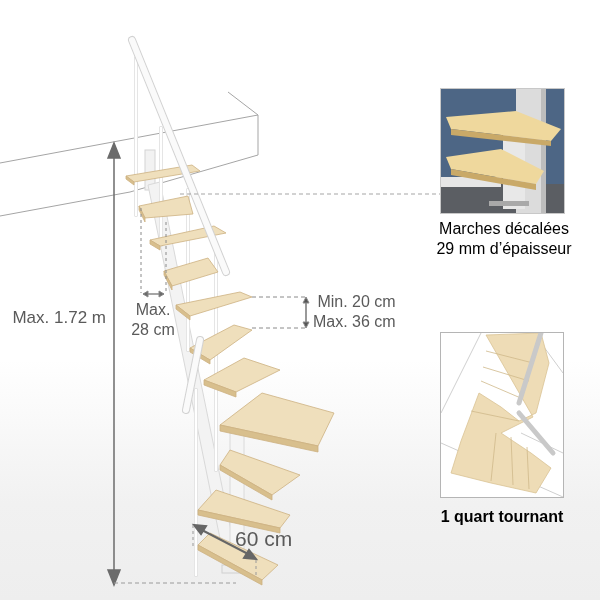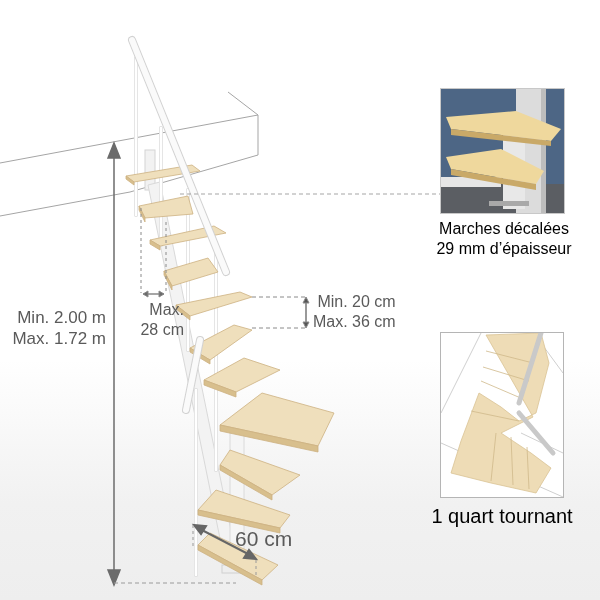--- a/index.html
+++ b/index.html
@@ -13,21 +13,21 @@
     .floor-shade {
       position: absolute; left: 0; top: 360px; width: 600px; height: 240px;
       background: linear-gradient(180deg, rgba(255,255,255,0) 0%, #f1f1f1 60%, #eeeeee 100%);
     }
     svg.main { position: absolute; left: 0; top: 0; width: 600px; height: 600px; }
     .label {
       position: absolute; color: #5a5a5a; font-size: 16px; line-height: 20px;
       white-space: nowrap;
       text-align: right;
     }
-    .label.center { }
+    .label.center { text-align: center; }
     .label.right { text-align: right; }
     .thumb {
       position: absolute; border: 1px solid #b5b5b5; overflow: hidden; background: #fff;
     }
     .thumb svg { width: 100%; height: 100%; display: block; }
     .caption { position: absolute; color: #000000; font-size: 15px; line-height: 19px; text-align: center; white-space: nowrap; }
   </style>
 </head>
 <body>
 
@@ -148,21 +148,20 @@
       <polygon points="194,525 206,526 201,534"></polygon>
       <polygon points="256,559 244,558 249,550"></polygon>
       <line x1="193" y1="525" x2="193" y2="548" stroke="#999" stroke-width="1" stroke-dasharray="3,3"></line>
       <line x1="256" y1="560" x2="256" y2="578" stroke="#999" stroke-width="1" stroke-dasharray="3,3"></line>
     </g>
 
     <line x1="180" y1="194" x2="440" y2="194" stroke="#a5a5a5" stroke-dasharray="4,3"></line>
   </svg>
 
   <div class="label right" style="left:2px; top:307px; width:104px; font-size:17px; line-height:21px;">
-    <div>Min. 2.00 m</div>
     <div>Max. 1.72 m</div>
   </div>
 
   <div class="label center" style="left:122px; top:300px; width:62px; font-size:16px;">
     <div>Max.</div>
     <div>28 cm</div>
   </div>
 
   <div class="label" style="left:313px; top:292px; font-size:16px;">
     <div>Min. 20 cm</div>
@@ -207,14 +206,14 @@
         <line x1="40" y1="48" x2="82" y2="66"></line>
         <line x1="30" y1="78" x2="78" y2="88"></line>
         <line x1="55" y1="100" x2="50" y2="148"></line>
         <line x1="70" y1="104" x2="72" y2="152"></line>
         <line x1="86" y1="114" x2="88" y2="156"></line>
       </g>
       <line x1="100" y1="0" x2="78" y2="70" stroke="#c9c9c9" stroke-width="5" stroke-linecap="round"></line>
       <line x1="78" y1="80" x2="112" y2="120" stroke="#c9c9c9" stroke-width="5" stroke-linecap="round"></line>
     </svg>
   </div>
-  <div class="caption" style="left:420px; top:507px; width:164px; font-size:20px;">1 quart tournant</div>
+  <div class="caption" style="left:420px; top:507px; width:164px; font-size:16px;font-weight:bold;">1 quart tournant</div>
 </div>
 
 </body></html>

